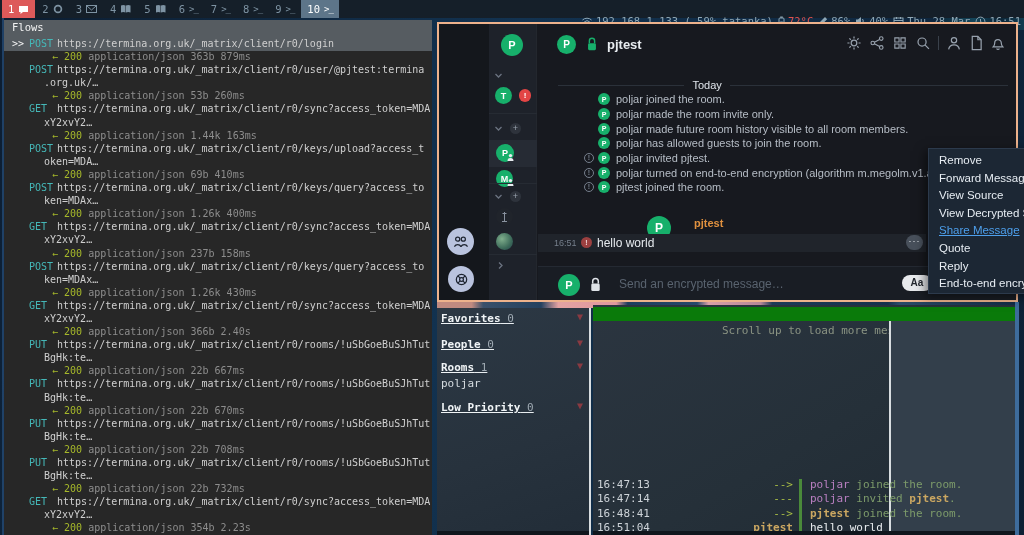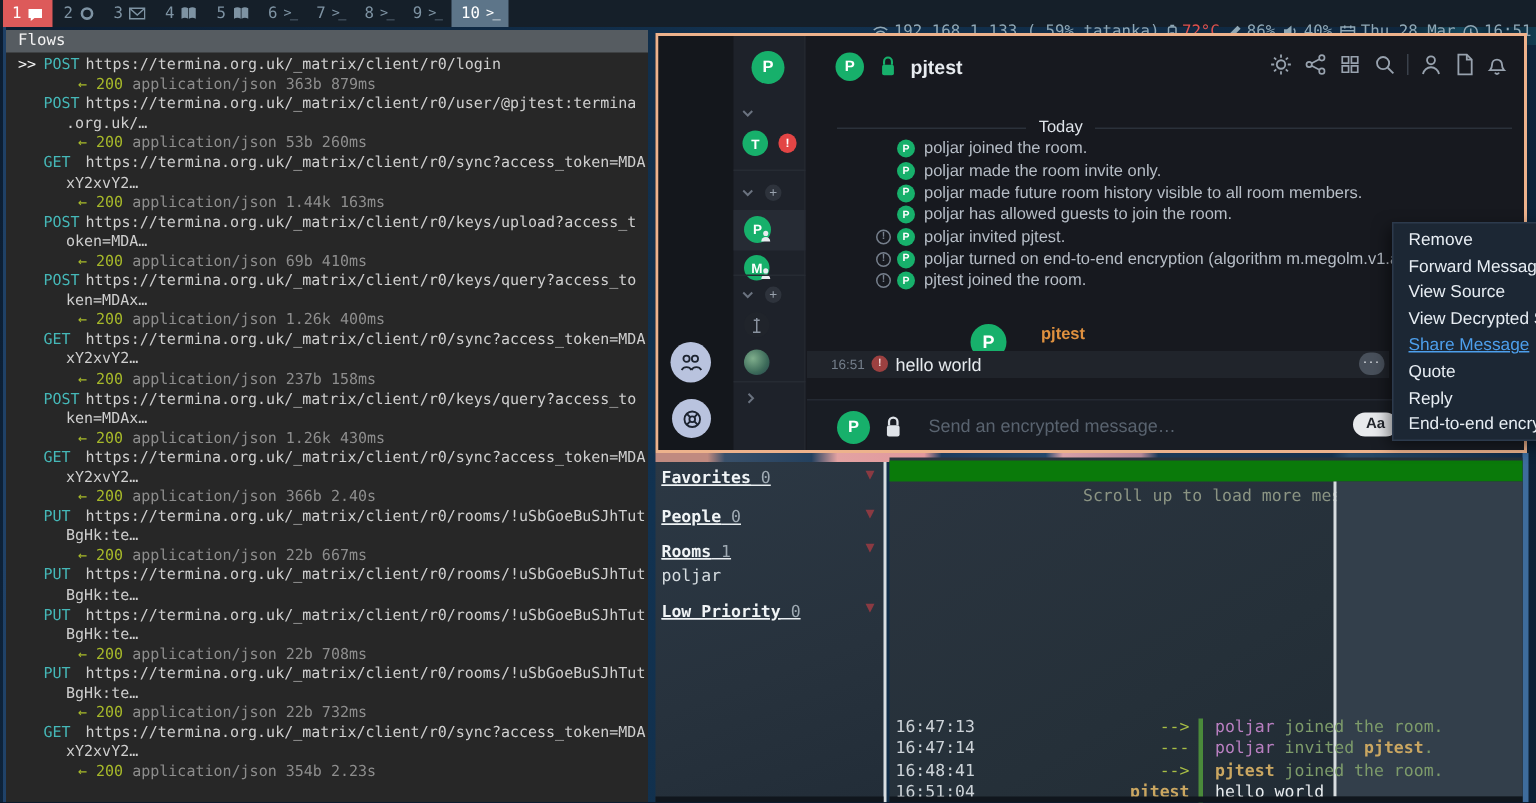--- a/index.html
+++ b/index.html
@@ -16,21 +16,21 @@
   .ws{display:flex;align-items:center;gap:4px;padding:0 6px;height:18px;color:#7e93a3;}
   .ws .tglyph{font-size:9px;letter-spacing:-1px;}
   .ws.urgent{background:#dd5a5a;color:#fff;}
   .ws.focused{background:#5d7589;color:#fff;}
   .status{margin-left:auto;display:flex;align-items:center;gap:5px;padding-right:3px;color:#8fa7b5;margin-top:24px;}
   .status .seg{display:flex;align-items:center;gap:3px;white-space:pre;}
   .temp{color:#e0524e;}
 
   
   .mitm{position:absolute;left:4px;top:20px;width:428px;height:515px;background:#272727;}
-  .mitm-title{height:15px;background:#565c61;color:#f2f2f2;font-family:"DejaVu Sans Mono",monospace;
+  .mitm-title{height:31px;background:#565c61;color:#f2f2f2;font-family:"DejaVu Sans Mono",monospace;
     font-size:10.5px;line-height:15px;padding-left:8px;}
   .flowlist{position:absolute;left:0;top:15px;right:0;bottom:0;overflow:hidden;
     font-family:"DejaVu Sans Mono",monospace;font-size:10px;color:#cfcfcf;padding-top:2px;}
   .fl .l1,.fl .l2,.fl .l3{white-space:pre;height:13.1px;line-height:13.1px;}
   .fl .l1{padding-left:8px;}
   .mk{display:inline-block;width:17px;color:#f5f5f5;}
   .me{display:inline-block;width:28px;color:#45b8b8;}
   .u{color:#cfcfcf;}
   .fl .l2{padding-left:40px;color:#cfcfcf;}
   .fl .l2:empty{display:none;}
@@ -284,20 +284,21 @@
           <div class="l3"><span class="st">← 200</span> <span class="mt">application/json 366b 2.40s</span></div>
         </div>
       <div class="fl">
           <div class="l1"><span class="mk"></span><span class="me">PUT</span><span class="u">https://termina.org.uk/_matrix/client/r0/rooms/!uSbGoeBuSJhTut</span></div>
           <div class="l2">BgHk:te…</div>
           <div class="l3"><span class="st">← 200</span> <span class="mt">application/json 22b 667ms</span></div>
         </div>
       <div class="fl">
           <div class="l1"><span class="mk"></span><span class="me">PUT</span><span class="u">https://termina.org.uk/_matrix/client/r0/rooms/!uSbGoeBuSJhTut</span></div>
           <div class="l2">BgHk:te…</div>
+          <div class="l3"><span class="st">← 200</span> <span class="mt">application/json 22b 670ms</span></div>
         </div>
       <div class="fl">
           <div class="l1"><span class="mk"></span><span class="me">PUT</span><span class="u">https://termina.org.uk/_matrix/client/r0/rooms/!uSbGoeBuSJhTut</span></div>
           <div class="l2">BgHk:te…</div>
           <div class="l3"><span class="st">← 200</span> <span class="mt">application/json 22b 708ms</span></div>
         </div>
       <div class="fl">
           <div class="l1"><span class="mk"></span><span class="me">PUT</span><span class="u">https://termina.org.uk/_matrix/client/r0/rooms/!uSbGoeBuSJhTut</span></div>
           <div class="l2">BgHk:te…</div>
           <div class="l3"><span class="st">← 200</span> <span class="mt">application/json 22b 732ms</span></div>

